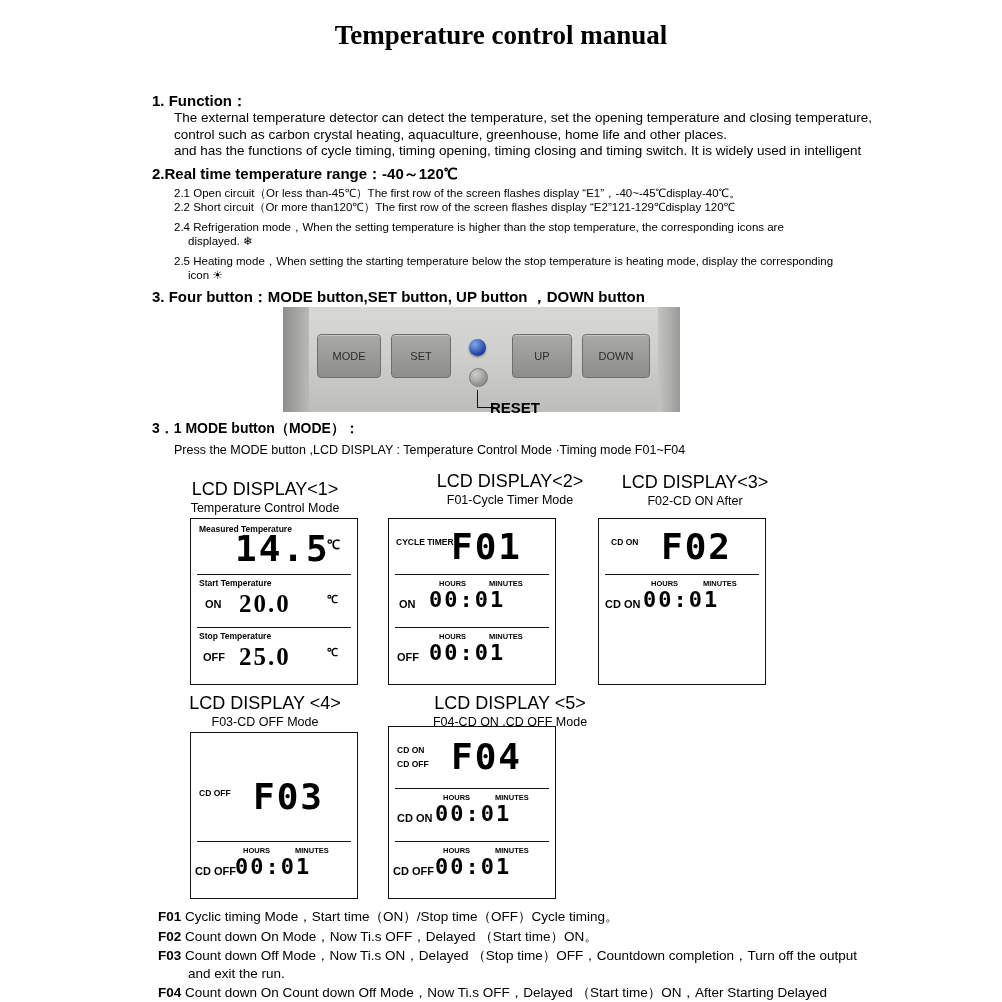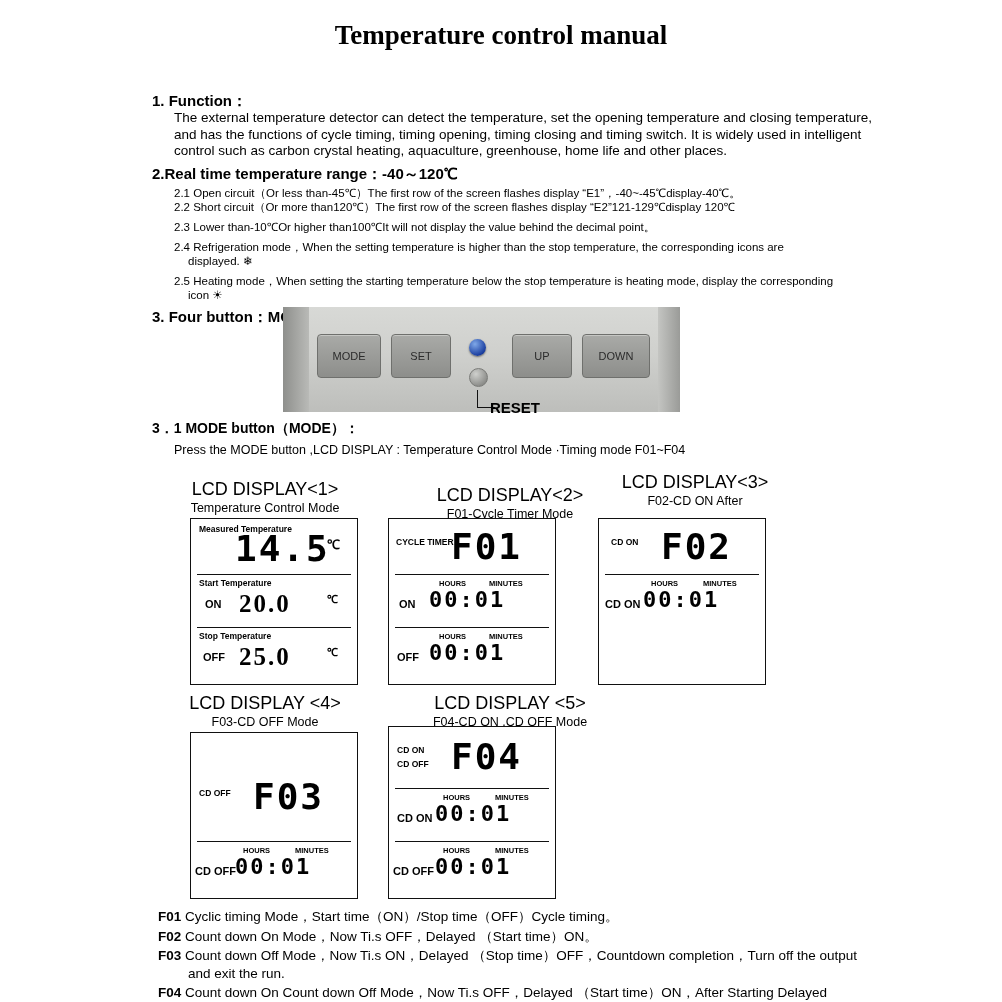--- a/index.html
+++ b/index.html
@@ -119,27 +119,26 @@
 </head>
 <body>
 
 <div class="page">
 
   <h1 class="title">Temperature control manual</h1>
 
   <div class="body-text">
     <div class="ln b15">1. Function：</div>
     <div class="ln indent1">The external temperature detector can detect the temperature, set the opening temperature and closing temperature,</div>
+    <div class="ln indent1">control such as carbon crystal heating, aquaculture, greenhouse, home life and other places.</div>
     <div class="ln indent1">and has the functions of cycle timing, timing opening, timing closing and timing switch. It is widely used in intelligent</div>
-    <div class="ln indent1">control such as carbon crystal heating, aquaculture, greenhouse, home life and other places.</div>
 
     <div class="ln b15" style="margin-top:5px;">2.Real time temperature range：-40～120℃</div>
     <div class="ln indent2 small" style="margin-top:3px;">2.1 Open circuit（Or less than-45℃）The first row of the screen flashes display “E1”，-40~-45℃display-40℃。</div>
     <div class="ln indent2 small">2.2 Short circuit（Or more than120℃）The first row of the screen flashes display “E2”121-129℃display 120℃</div>
-    <div class="ln indent2 small" style="margin-top:6px;">2.3 Lower than-10℃Or higher than100℃It will not display the value behind the decimal point。</div>
     <div class="ln indent2 small" style="margin-top:6px;">2.4 Refrigeration mode，When the setting temperature is higher than the stop temperature, the corresponding icons are</div>
     <div class="ln small" style="padding-left:36px;">displayed. ❄</div>
     <div class="ln indent2 small" style="margin-top:6px;">2.5 Heating mode，When setting the starting temperature below the stop temperature is heating mode, display the corresponding</div>
     <div class="ln small" style="padding-left:36px;">icon ☀</div>
 
     <div class="ln b15" style="margin-top:6px;">3. Four button：MODE button,SET button, UP button ，DOWN button</div>
   </div>
 
   <div class="device">
     <div class="btn mode">MODE</div>
@@ -173,21 +172,21 @@
     <div class="rowlab" style="position:absolute;left:14px;top:79px;">ON</div>
     <div class="seg mid" style="position:absolute;left:48px;top:72px;">20.0</div>
     <div class="unit" style="position:absolute;left:136px;top:72px;font-size:11px;">℃</div>
 
     <div class="lbl" style="position:absolute;left:8px;top:112px;">Stop Temperature</div>
     <div class="rowlab" style="position:absolute;left:12px;top:132px;">OFF</div>
     <div class="seg mid" style="position:absolute;left:48px;top:125px;">25.0</div>
     <div class="unit" style="position:absolute;left:136px;top:125px;font-size:11px;">℃</div>
   </div>
 
-  <div class="lcd-caption" style="left:385px;top:464px;width:250px;">
+  <div class="lcd-caption" style="left:385px;top:450px;width:250px;">
     <div class="c1">LCD DISPLAY&lt;2&gt;</div>
     <div>F01-Cycle Timer Mode</div>
   </div>
   <div class="lcd" style="left:388px;top:498px;width:166px;height:165px;">
     <div class="sep" style="top:55px;"></div>
     <div class="sep" style="top:108px;"></div>
     <div class="lbl" style="position:absolute;left:7px;top:18px;text-align:right;">CYCLE TIMER</div>
     <div class="seg big" style="position:absolute;left:62px;top:10px;">F01</div>
 
     <div class="lbl-sm" style="position:absolute;left:50px;top:60px;">HOURS</div>

